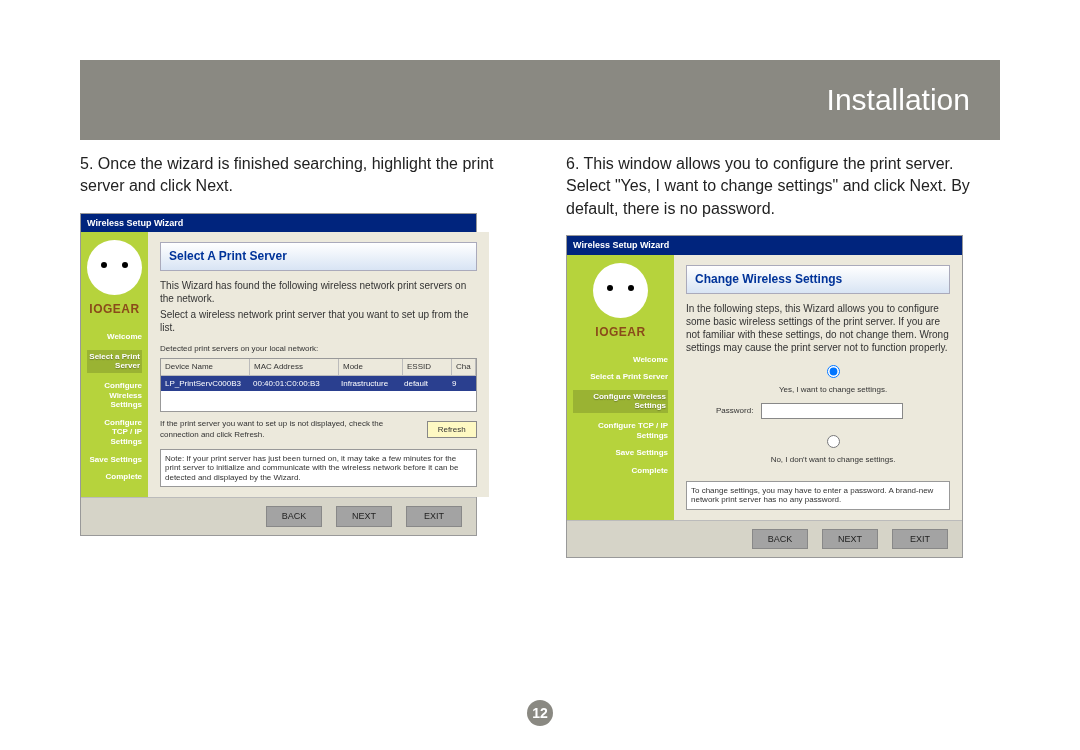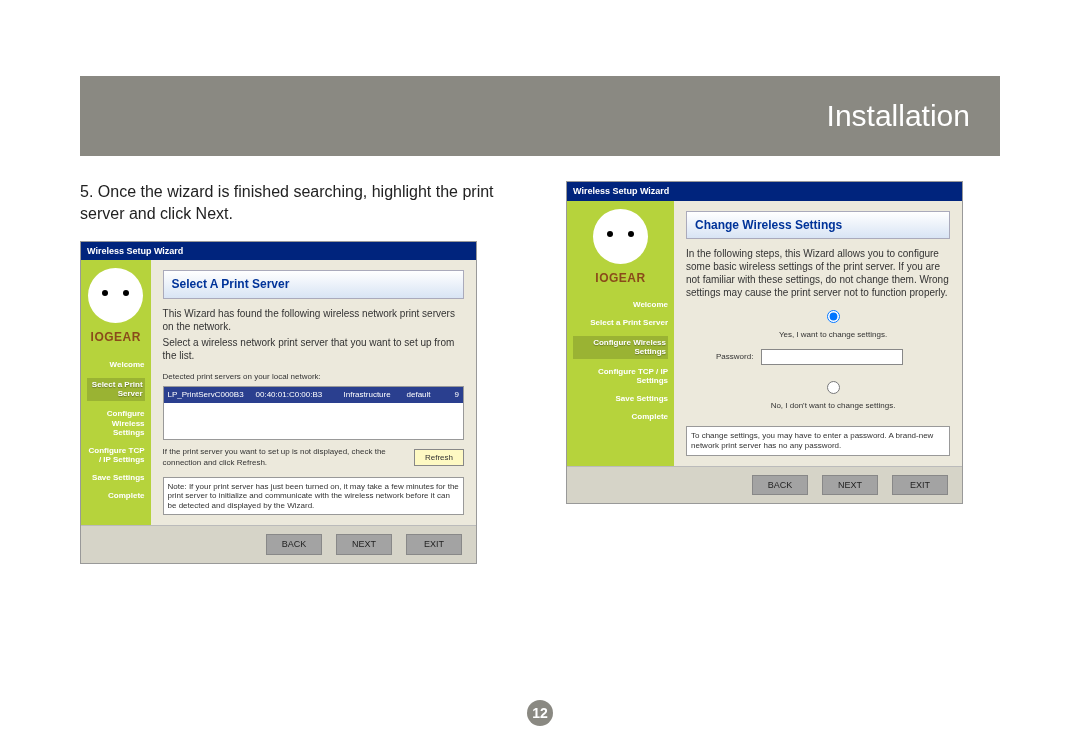--- a/index.html
+++ b/index.html
@@ -6,40 +6,40 @@
     margin: 0;
     background: #fff;
     font-family: Arial, Helvetica, sans-serif;
     width: 1080px;
     height: 750px;
     position: relative;
   }
   .page {
     position: absolute;
     left: 80px;
-    top: 76px;
+    top: 60px;
     width: 920px;
   }
   .header-band {
     height: 80px;
     background: #8a8982;
     display: flex;
     align-items: center;
     justify-content: flex-end;
     padding-right: 30px;
   }
   .header-title {
     color: #fff;
     font-size: 30px;
     font-weight: normal;
   }
   .columns {
     display: flex;
     gap: 52px;
-    margin-top: 25px;
+    margin-top: 13px;
   }
   .col {
     flex: 1;
     font-size: 16px;
     color: #222;
     line-height: 1.4;
   }
   .step {
     margin-bottom: 15px;
   }
@@ -268,20 +268,27 @@
             <div class="sidebar-item">Configure TCP / IP Settings</div>
             <div class="sidebar-item">Save Settings</div>
             <div class="sidebar-item">Complete</div>
           </div>
           <div class="main-pane">
             <div class="pane-header">Select A Print Server</div>
             <div class="pane-text">This Wizard has found the following wireless network print servers on the network.</div>
             <div class="pane-text">Select a wireless network print server that you want to set up from the list.</div>
             <div class="pane-sub">Detected print servers on your local network:</div>
             <div class="list-box">
+              <div class="list-header">
+                <span class="lh1">Device Name</span>
+                <span class="lh2">MAC Address</span>
+                <span class="lh3">Mode</span>
+                <span class="lh4">ESSID</span>
+                <span class="lh5">Cha</span>
+              </div>
               <div class="list-row">
                 <span class="lh1">LP_PrintServC000B3</span>
                 <span class="lh2">00:40:01:C0:00:B3</span>
                 <span class="lh3">Infrastructure</span>
                 <span class="lh4">default</span>
                 <span class="lh5">9</span>
               </div>
             </div>
             <div class="refresh-row">
               <span style="flex:1; padding-right:6px;">If the print server you want to set up is not displayed, check the connection and click Refresh.</span>
@@ -292,20 +299,21 @@
         </div>
         <div class="wizard-footer">
           <div class="wiz-btn">BACK</div>
           <div class="wiz-btn">NEXT</div>
           <div class="wiz-btn">EXIT</div>
         </div>
       </div>
     </div>
 
     <div class="col">
+      <div class="step">6.  This window allows you to configure the print server. Select "Yes, I want to change settings" and click Next. By default, there is no password.</div>
 
       <div class="wizard-window">
         <div class="wizard-title">Wireless Setup Wizard</div>
         <div class="wizard-body">
           <div class="sidebar">
             <div class="mascot"></div>
             <div class="brand">IOGEAR</div>
             <div class="sidebar-item">Welcome</div>
             <div class="sidebar-item">Select a Print Server</div>
             <div class="sidebar-item active">Configure Wireless Settings</div>

